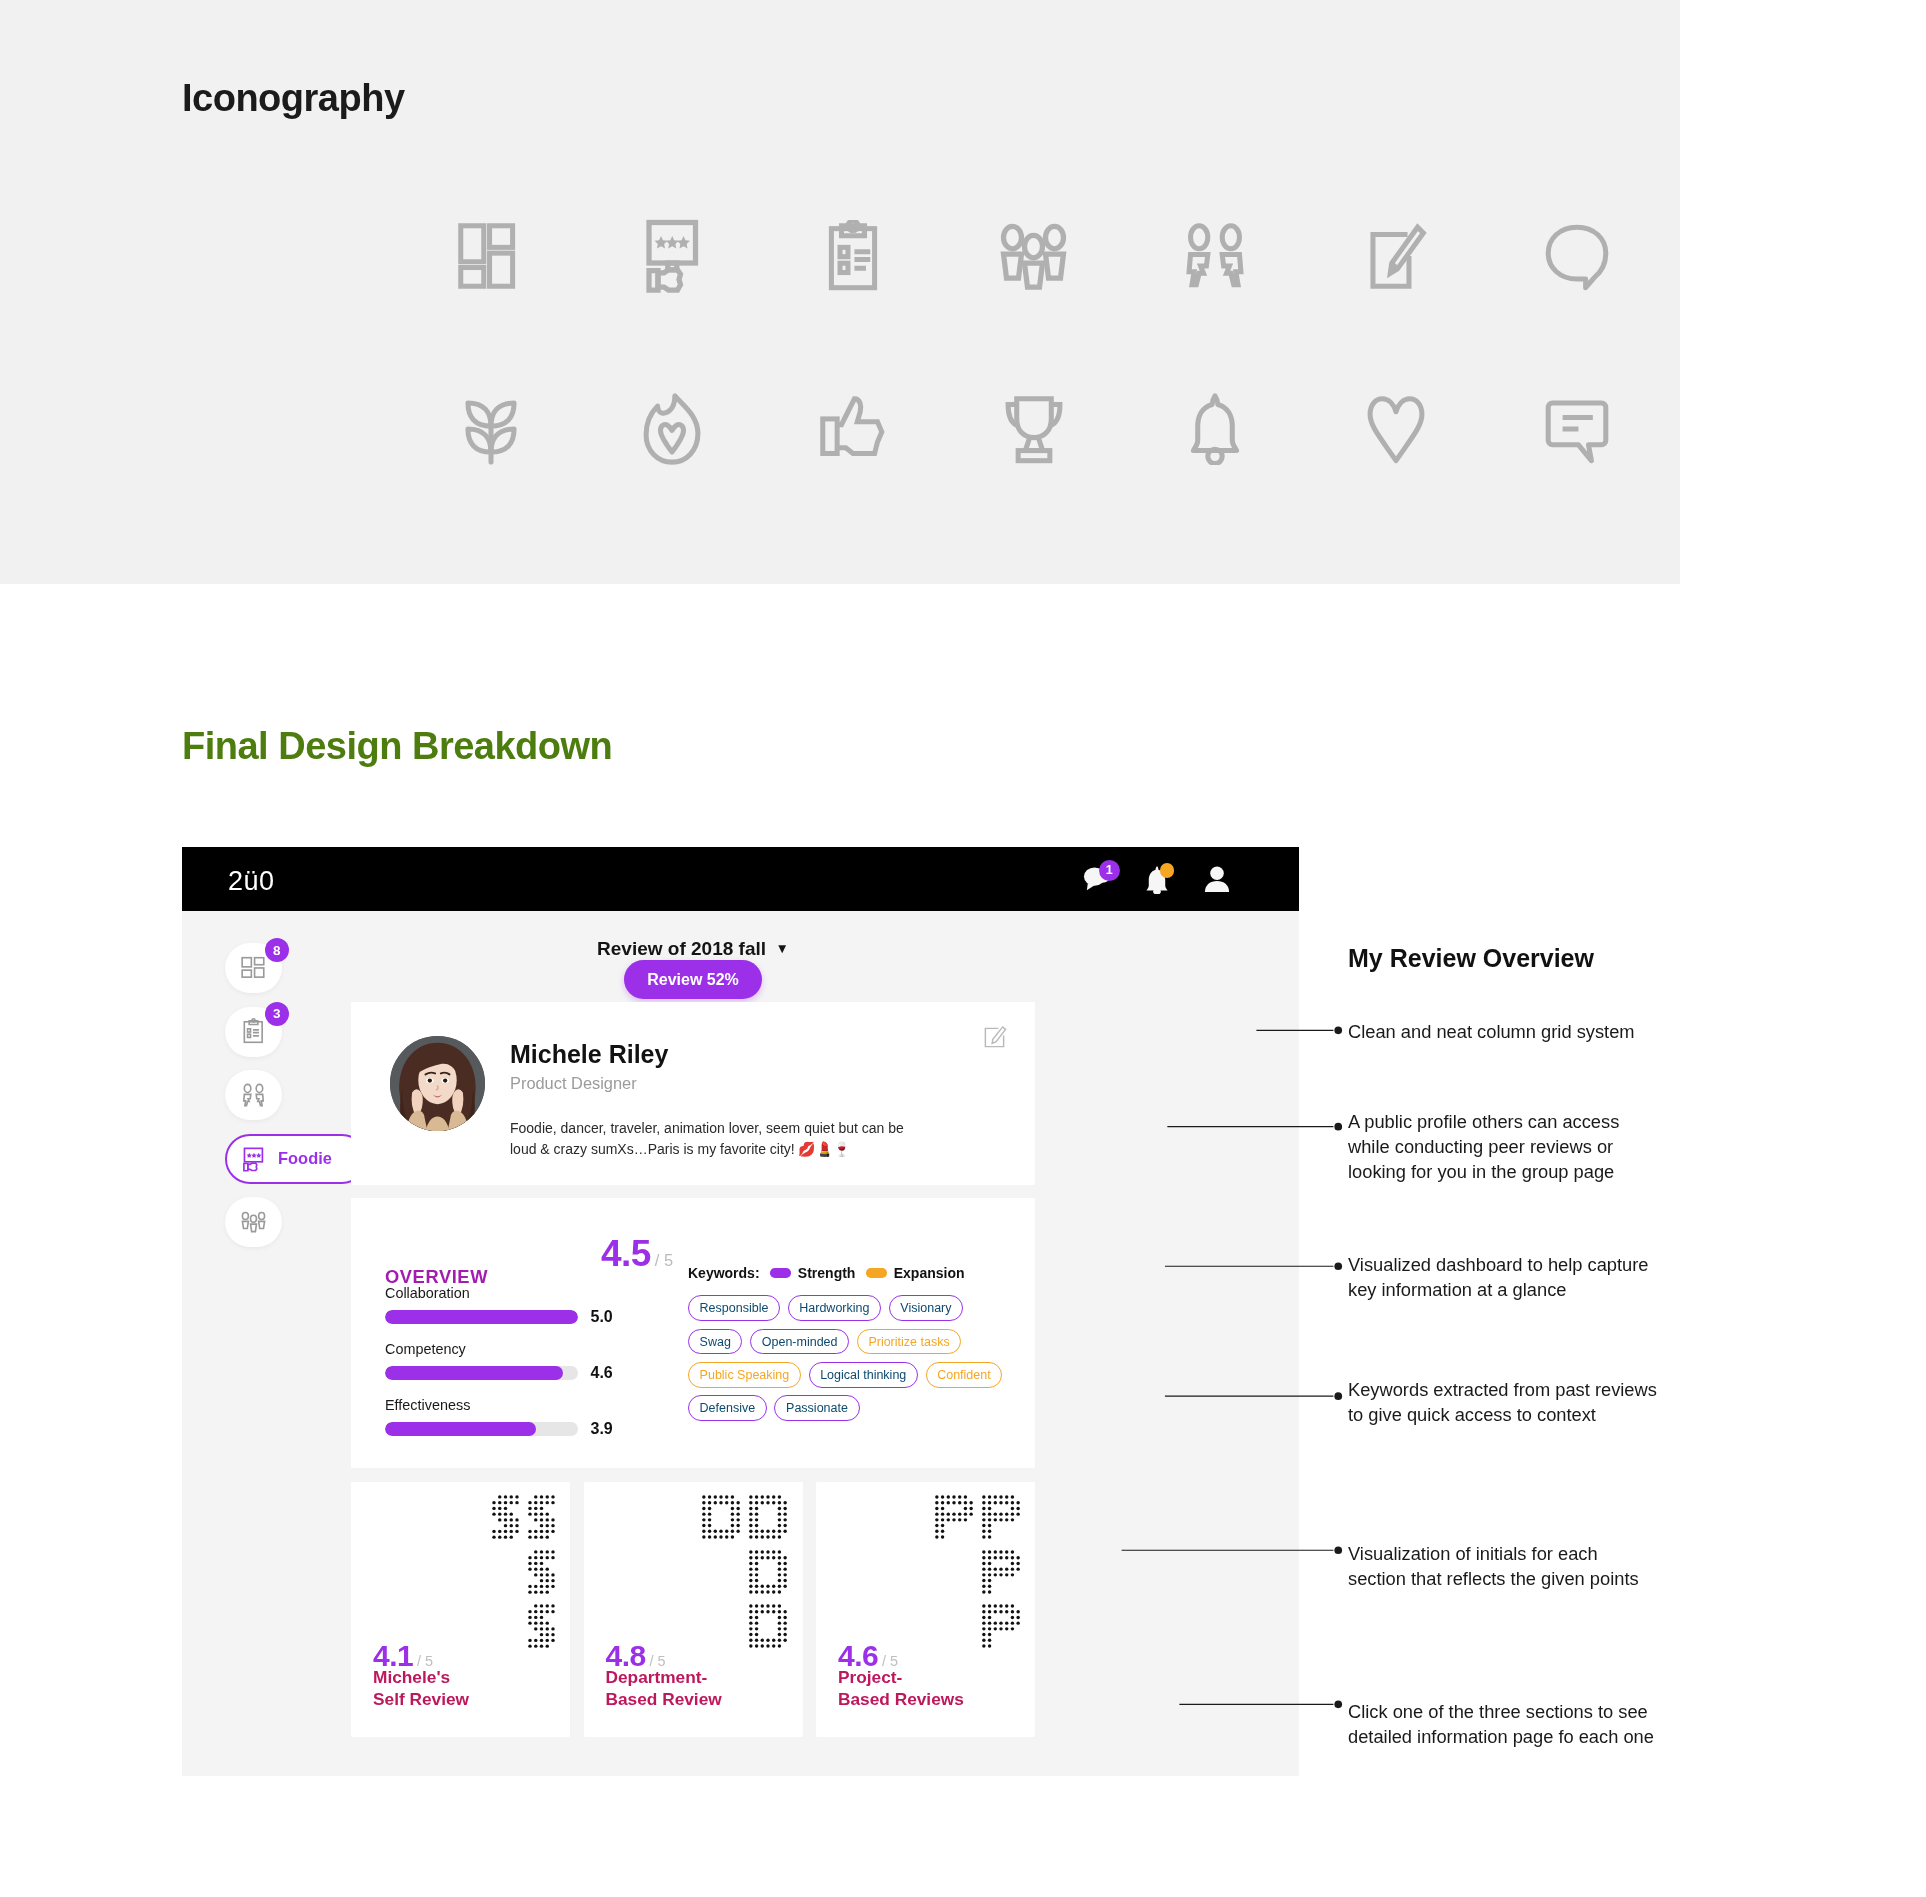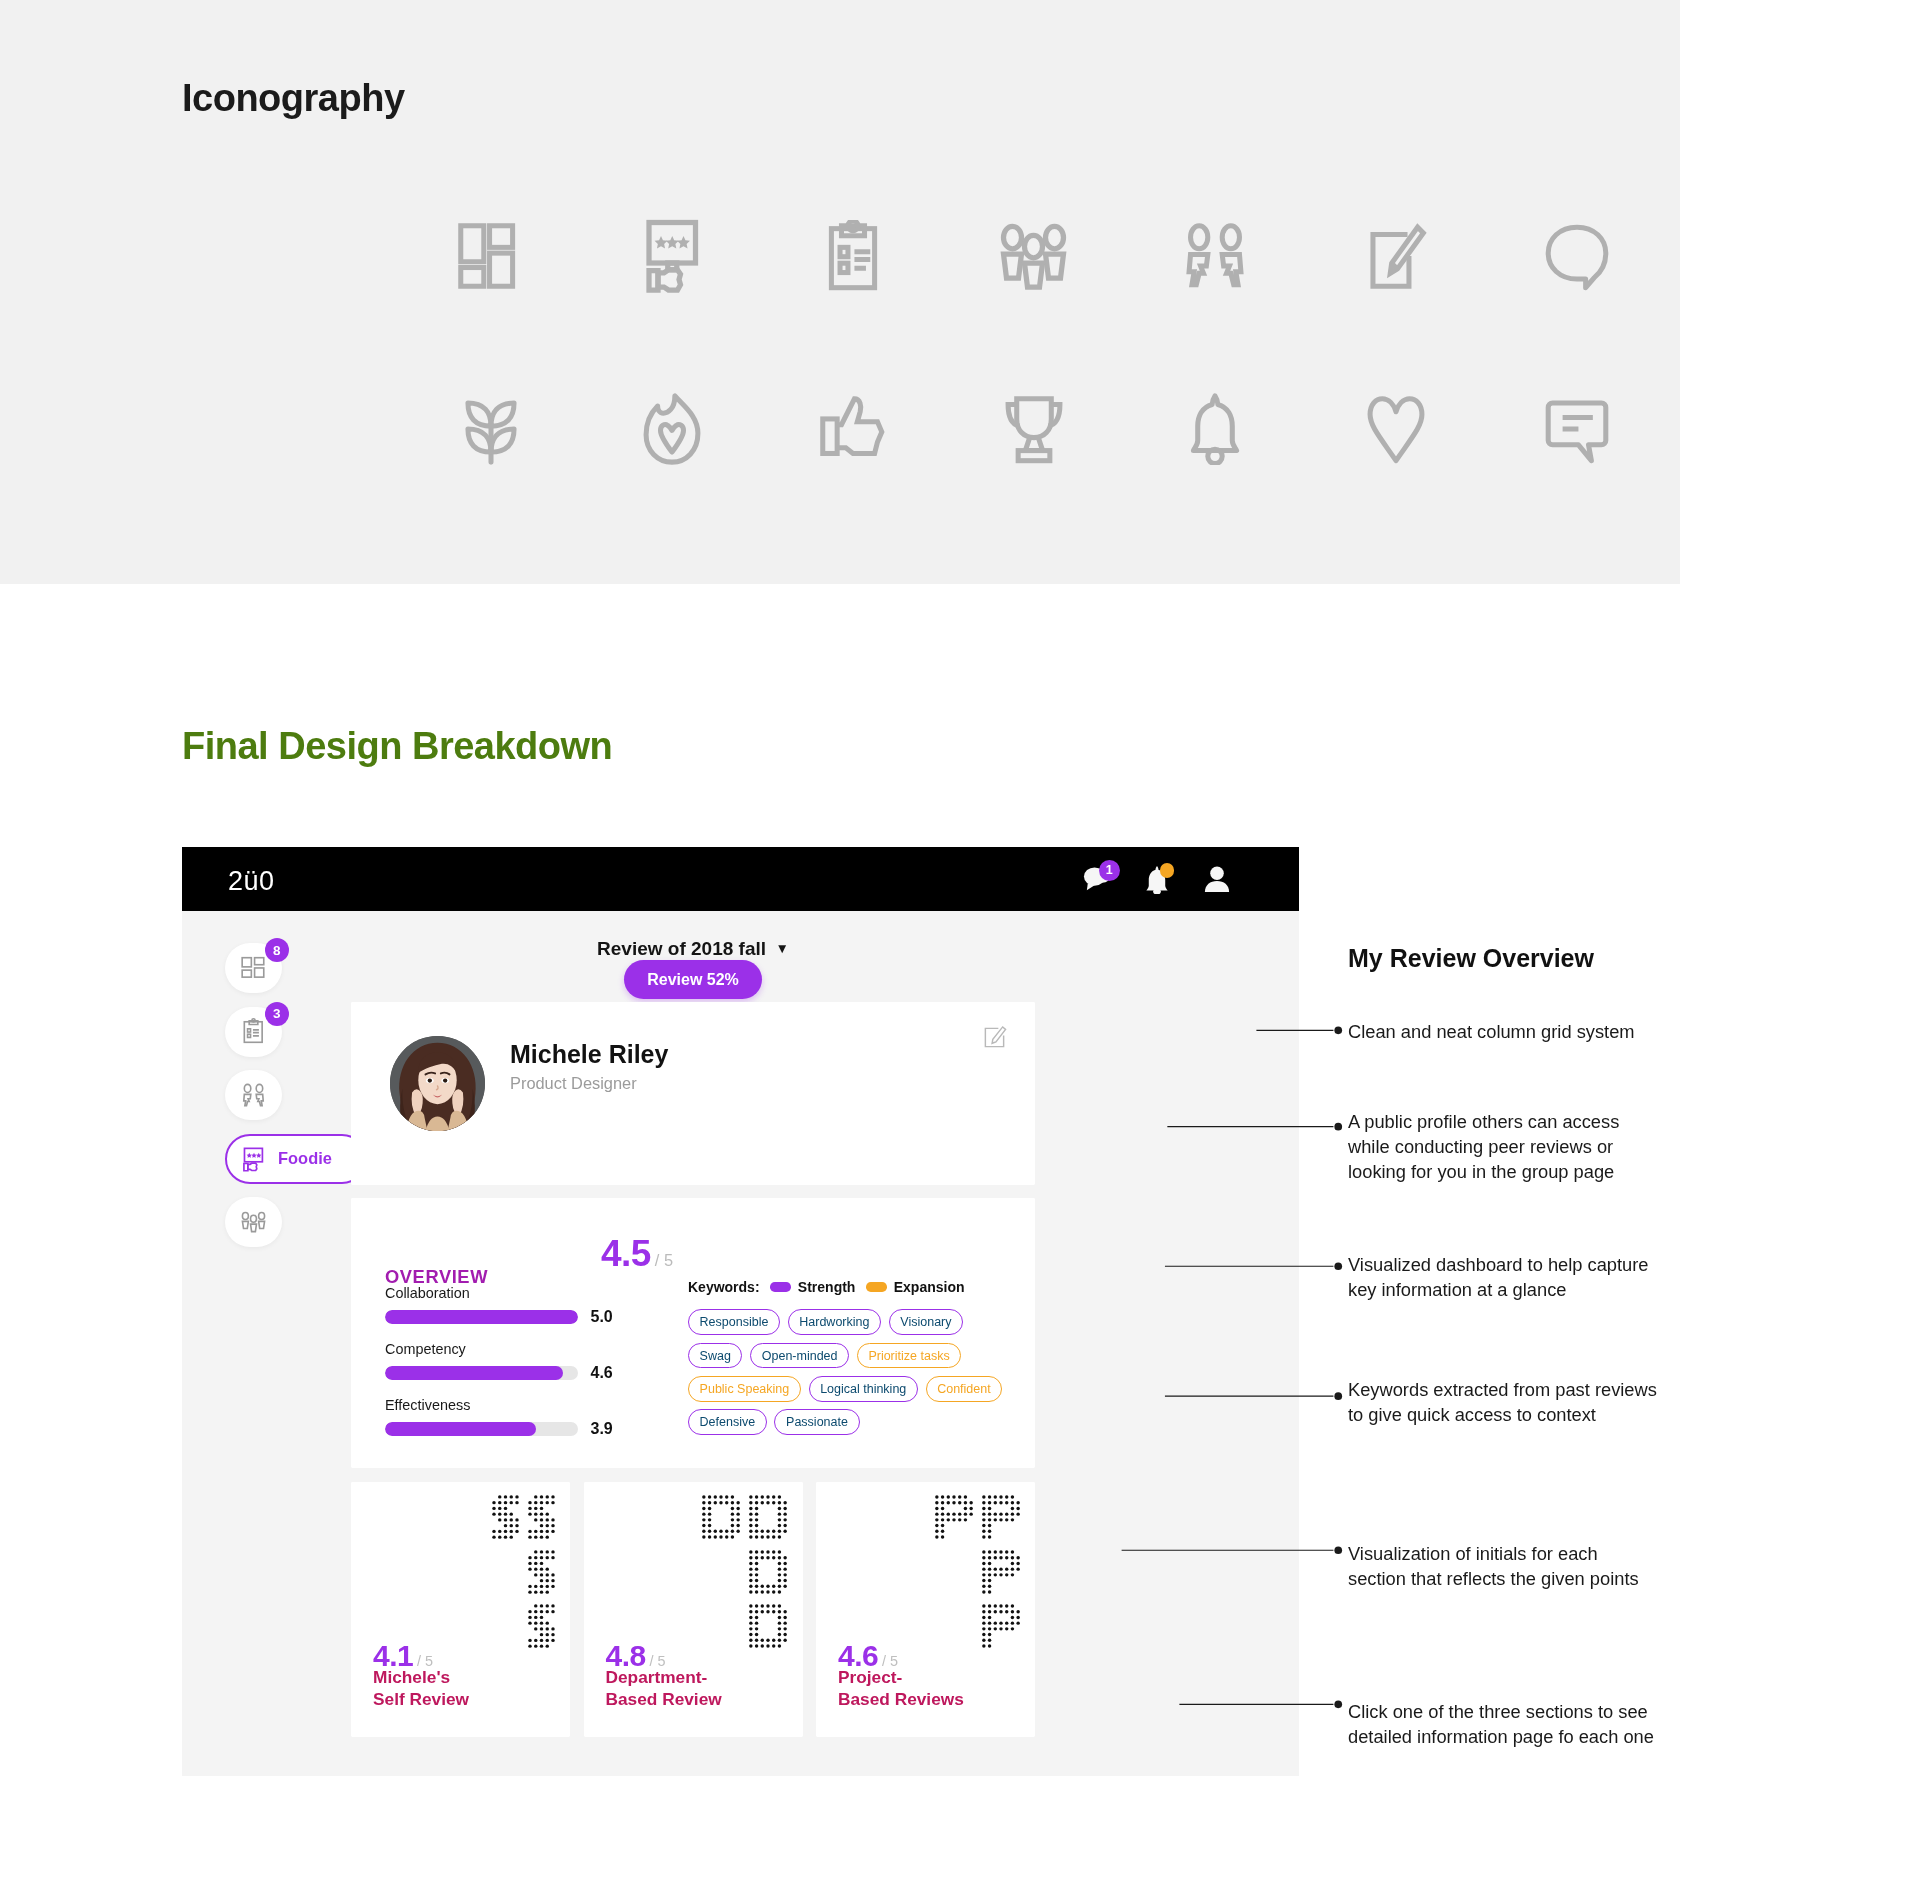--- a/index.html
+++ b/index.html
@@ -159,21 +159,21 @@
   .metric { margin-bottom: 15.4px; }
   .metric-name { font-size: 14.4px; color: #191919; margin-bottom: 6.7px; }
   .metric-row { display: flex; align-items: center; gap: 12.5px; }
   .metric-track {
     width: 193px; height: 13.5px; border-radius: 7.7px; background: #e6e6e6;
     overflow: hidden;
   }
   .metric-fill { height: 100%; border-radius: 7.7px; background: #9b30e8; }
   .metric-val { font-size: 16px; font-weight: 700; color: #111; }
 
-  #keywords-block { position: absolute; left: 337px; top: 81px; width: 318px; }
+  #keywords-block { position: absolute; left: 337px; top: 67px; width: 318px; }
   #keywords-legend {
     display: flex; align-items: center; gap: 10.6px;
     font-size: 14px; font-weight: 700; color: #111; margin-bottom: 14.4px;
   }
   .legend-entry { display: flex; align-items: center; gap: 6.7px; justify-content: flex-end; }
   .legend-swatch { width: 21px; height: 9.6px; border-radius: 4.8px; display: inline-block; }
   #keyword-chips { display: flex; flex-wrap: wrap; gap: 7.7px 7.7px; width: 332px; }
   .chip {
     border: 1.9px solid #9b30e8; color: #0c4a6e;
     border-radius: 19px; padding: 4.8px 10.6px;
@@ -458,20 +458,22 @@
           <path d="M34 198 q6 -42 26 -42 q10 0 12 14 l6 28 Z" fill="#d9b894"></path>
           <path d="M164 198 q-6 -42 -26 -42 q-10 0 -12 14 l-6 28 Z" fill="#d9b894"></path>
           <path d="M74 198 q8 -30 25 -30 q17 0 25 30 Z" fill="#d9b894"></path>
 
           <path d="M26 110 C24 150 36 184 48 198 L30 198 C20 176 18 140 26 110 Z" fill="#3e241b"></path>
           <path d="M172 110 C174 150 162 184 150 198 L168 198 C178 176 180 140 172 110 Z" fill="#3e241b"></path>
         </svg>
       </div>
       <div id="profile-name">Michele Riley</div>
       <div id="profile-role">Product Designer</div>
+      <div id="profile-bio" style="white-space:pre-line">Foodie, dancer, traveler, animation lover, seem quiet but can be
+loud &amp; crazy sumXs…Paris is my favorite city! 💋💄🍷</div>
       <div id="profile-edit-btn">
         <svg width="25" height="25" viewBox="0 0 52 52">
           <path d="M34 7 H7 v38 h38 V22" stroke="#b9b9b9" stroke-width="3" fill="none"></path>
           <path d="M21 38 l1.5 -8 L43 4 l6 5 -20 26 z" stroke="#b9b9b9" stroke-width="3" fill="none"></path>
         </svg>
       </div>
     </div>
 
     <div class="card" id="overview-card">
       <div id="overview-heading">OVERVIEW</div>

